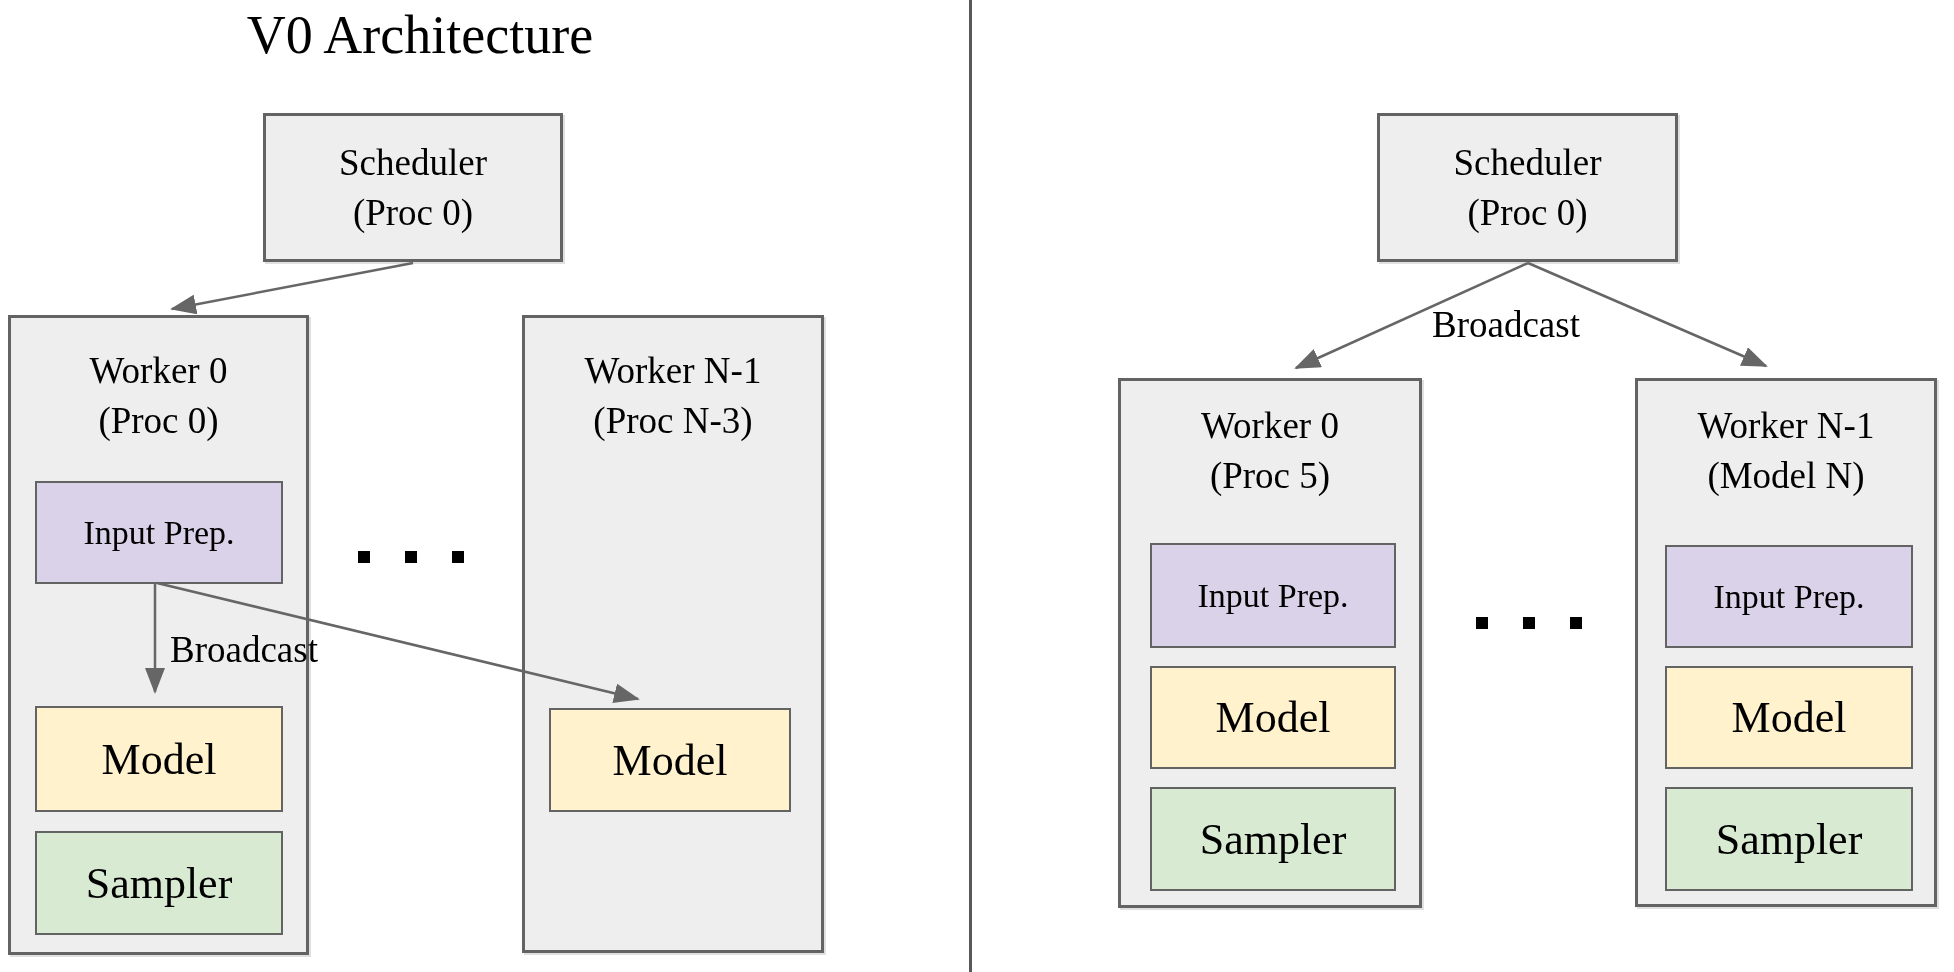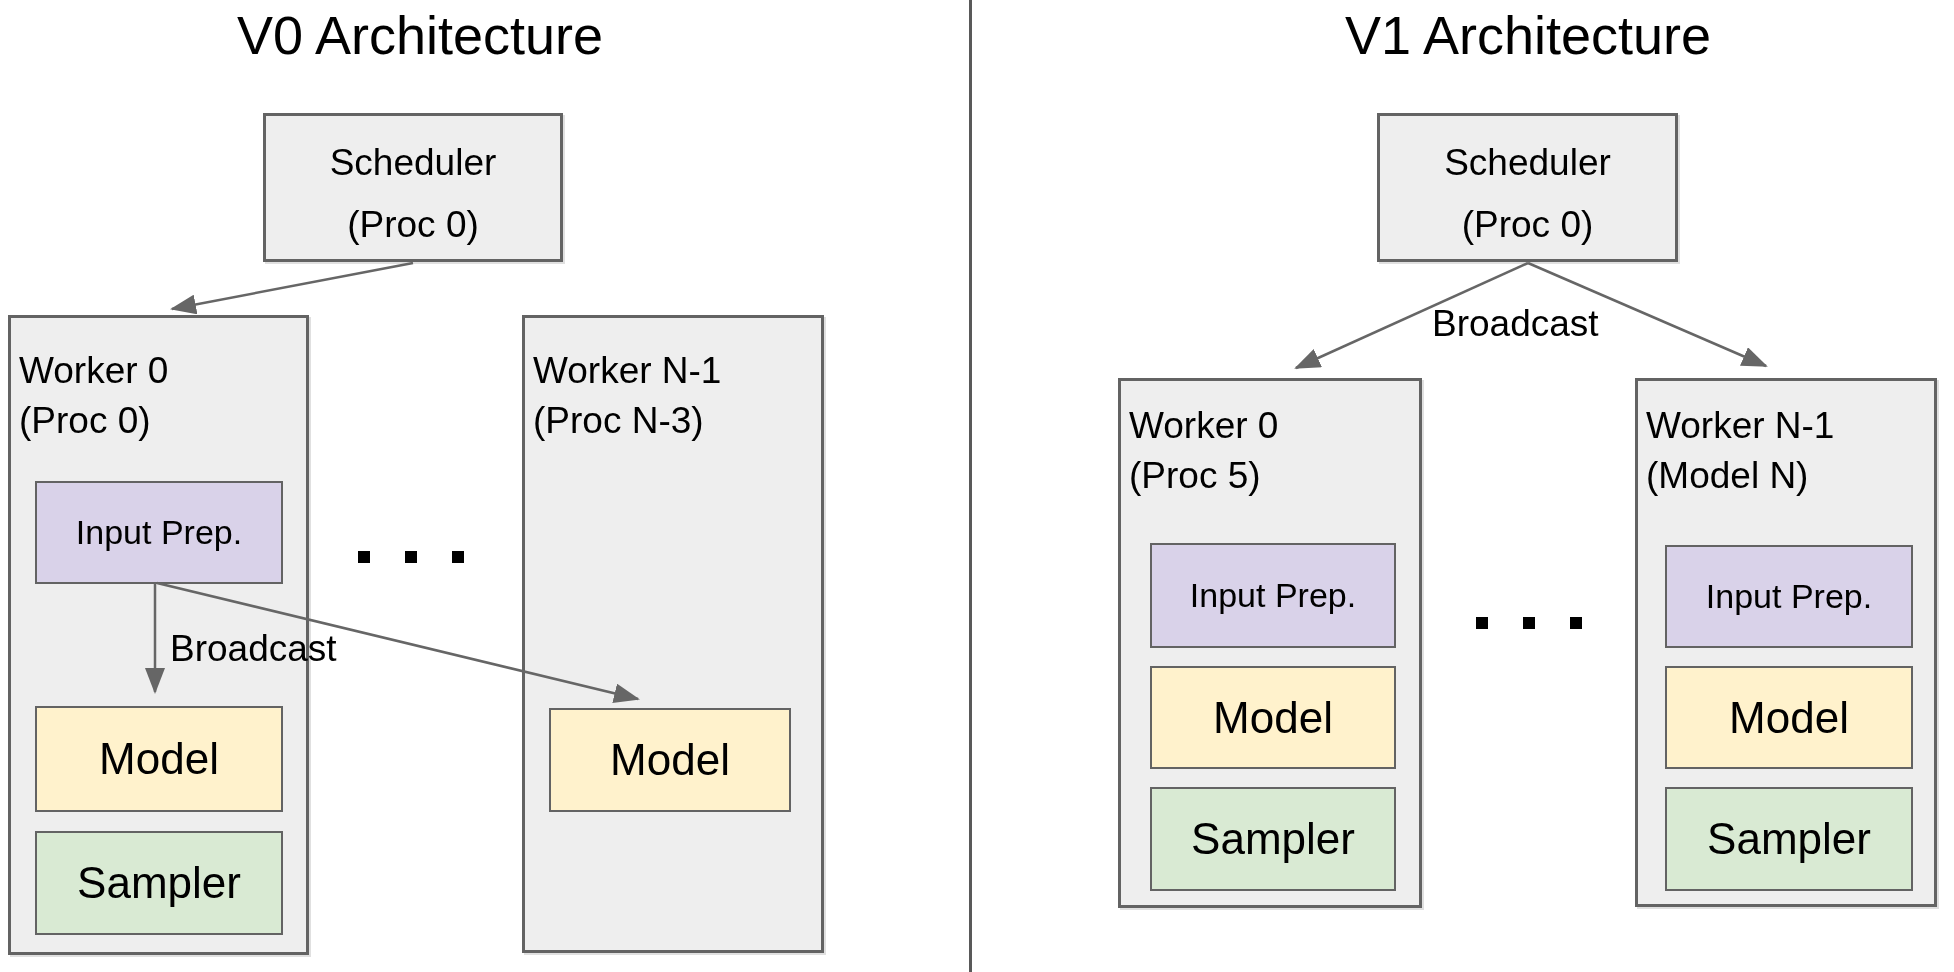--- a/index.html
+++ b/index.html
@@ -8,20 +8,21 @@
     background: var(--c-background, #ffffff);
     font-family: "Liberation Sans", "DejaVu Sans", sans-serif;
     color: var(--c-text, #000000);
   }
   .canvas {
     position: relative;
     width: 1954px;
     height: 972px;
     background: var(--c-background, #ffffff);
     overflow: hidden;
+    font-family: Liberation Serif, serif;
   }
   .panel-title {
     position: absolute;
     top: 4px;
     width: 600px;
     text-align: center;
     font-size: 54px;
     letter-spacing: 0px;
     white-space: nowrap;
   }
@@ -36,25 +37,26 @@
     display: flex;
     flex-direction: column;
     align-items: center;
     justify-content: center;
   }
   .two-line {
     text-align: center;
     font-size: 37px;
     line-height: 50px;
   }
-  .two-line span { display: block; margin-top: 12px; }
+  .two-line span { display: block; }
   .worker-label {
     position: absolute;
-    left: 8px;
+    left: 0;
     width: 100%;
+    text-align: center;
     font-size: 37px;
     line-height: 50px;
   }
   .worker-label span { display: block; }
   .inner-box {
     position: absolute;
     border: 2px solid var(--c-innerBorder, #636363);
     box-sizing: border-box;
     display: flex;
     align-items: center;
@@ -141,21 +143,20 @@
   </div>
 
   <div class="broadcast-label" style="left:170px;top:628px;">Broadcast</div>
 
   <div class="dots" style="left:358px;top:551px;" title=". . .">
     <span class="dot"></span>
     <span class="dot"></span>
     <span class="dot"></span>
   </div>
 
-  <div class="panel-title" style="left:1228px;">V1 Architecture</div>
 
   <div class="container-box scheduler-box" style="left:1377px;top:113px;width:301px;height:149px;">
     <div class="two-line">
       <span>Scheduler</span>
       <span>(Proc 0)</span>
     </div>
   </div>
 
   <div class="broadcast-label" style="left:1432px;top:303px;">Broadcast</div>
 

